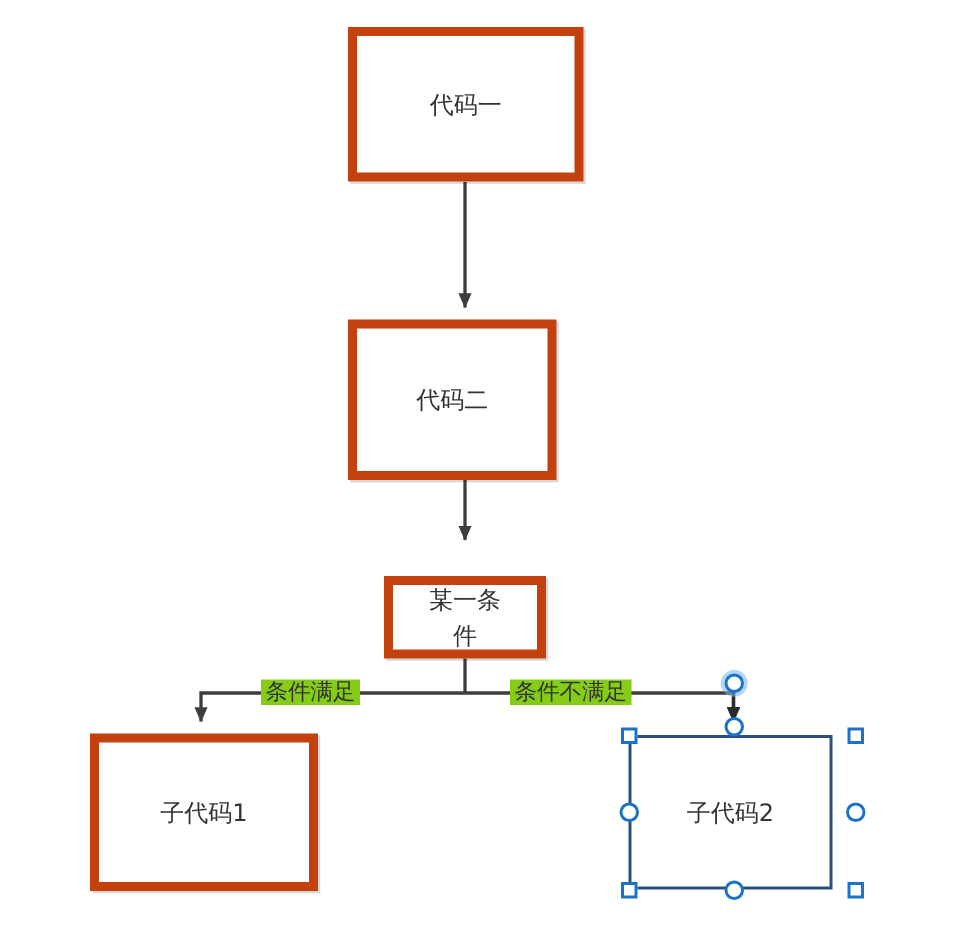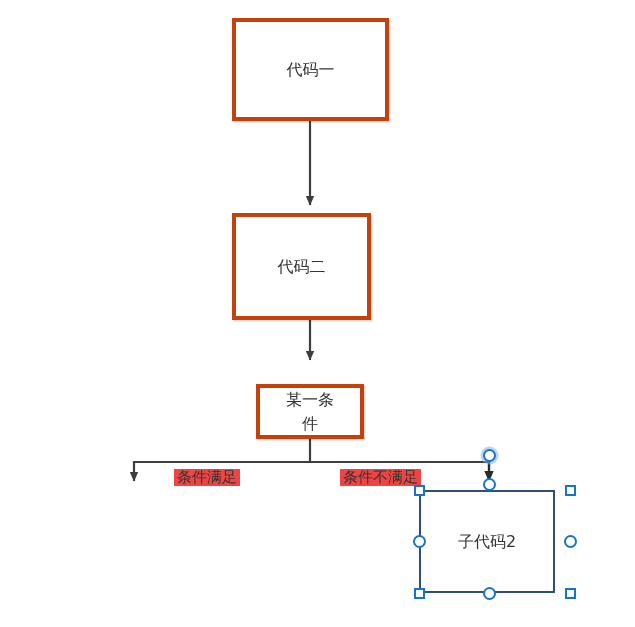--- a/index.html
+++ b/index.html
@@ -22,21 +22,21 @@
     left: 0;
     top: 0;
     width: 635px;
     height: 627px;
   }
   
   .node {
     position: absolute;
     box-sizing: border-box;
     background: #ffffff;
-    border: 4px solid #c2410c;
+    border: 6px solid #c2410c;
     display: flex;
     align-items: center;
     justify-content: center;
     text-align: center;
     color: #333333;
     font-size: 16px;
     line-height: 1.45;
     box-shadow: 1.5px 1.5px 0 rgba(0,0,0,0.16);
   }
   .node.selected {
@@ -44,27 +44,26 @@
     box-shadow: none;
   }
   .node-label {
     display: block;
     white-space: pre-line;
     pointer-events: none;
   }
   
   .edge-label {
     position: absolute;
-    background: #ef4444;
+    background: #84cc16;
     color: #333333;
     font-size: 15px;
     line-height: 1;
     padding: 1px 3px;
     white-space: nowrap;
-    margin-top: 16px;
   }
   
   .handle {
     position: absolute;
     box-sizing: border-box;
     background: #ffffff;
     border: 2px solid #1a73c8;
   }
   .handle.corner {
     width: 11px;
@@ -133,20 +132,23 @@
 
   <div class="node" style="left:232px; top:213px; width:139px; height:107px;">
     <span class="node-label">代码二</span>
   </div>
 
   <div class="node" style="left:256px; top:384px; width:108px; height:55px;">
     <span class="node-label">某一条
 件</span>
   </div>
 
+  <div class="node" style="left:60px; top:489px; width:152px; height:105px;">
+    <span class="node-label">子代码1</span>
+  </div>
 
   <div class="node selected" style="left:419px; top:490px; width:136px; height:103px;">
     <span class="node-label">子代码2</span>
   </div>
 
   <div class="edge-label" style="left:174px; top:453px;">条件满足</div>
 
   <div class="edge-label" style="left:340px; top:453px;">条件不满足</div>
 
   <div class="handle corner" style="left:414px; top:485px;"></div>

